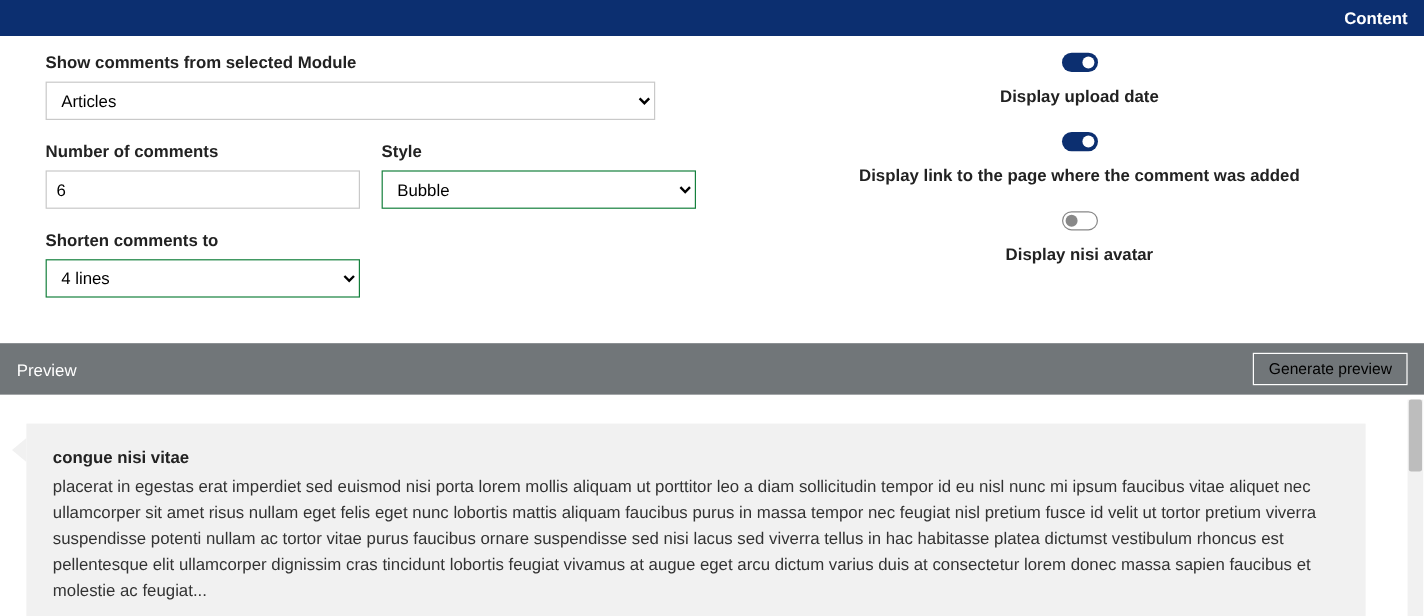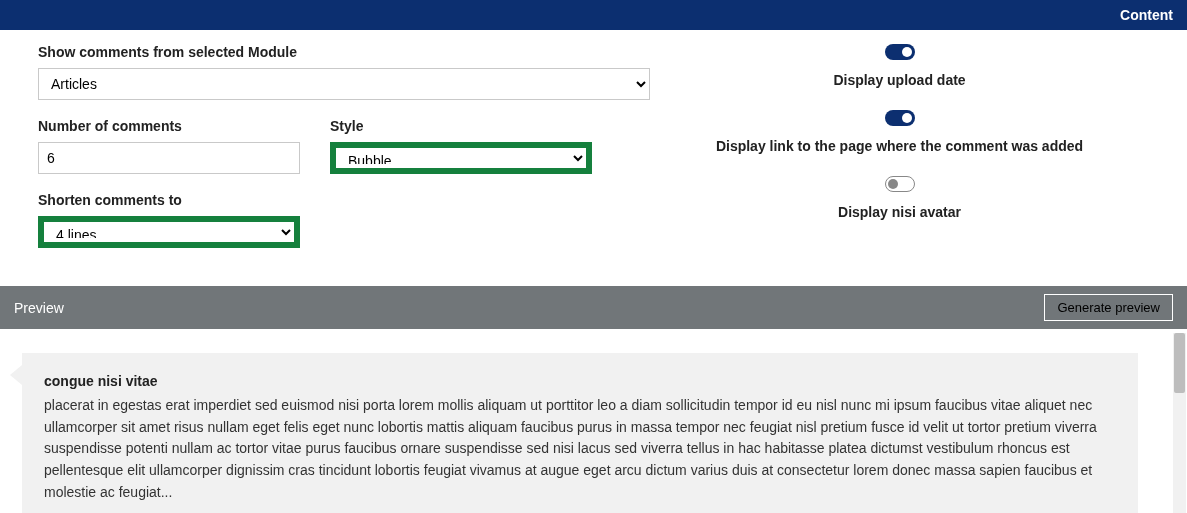--- a/index.html
+++ b/index.html
@@ -2,24 +2,24 @@
 <html><head>
   <meta charset="utf-8">
   <style>
     * { box-sizing: border-box; margin: 0; padding: 0; }
     body { font-family: "Segoe UI", Arial, sans-serif; font-size: 14px; color: #222; width: 1187px; background: #fff; }
     .header { background: #0c2f70; color: #fff; font-weight: bold; padding: 7px 14px; font-size: 14px; text-align: right; }
     .form-area { padding: 14px 16px 20px 16px; display: flex; margin-left: 22px; }
     .col-left { width: 590px; }
     .col-right { flex: 1; }
     .form-label { font-weight: bold; font-size: 14px; margin-bottom: 8px; display: block; }
-    .row { display: flex; gap: 30px; }
-    .full-select { width: 612px; height: 32px; border: 1px solid #c9c9c9; padding: 4px 8px; font-size: 14px; background:#fff; }
+    .row { display: flex; gap: 18px; }
+    .full-select { width: 508px; height: 32px; border: 1px solid #c9c9c9; padding: 4px 8px; font-size: 14px; background:#fff; }
     .input-small { width: 262px; height: 32px; border: 1px solid #c9c9c9; padding: 4px 8px; font-size: 14px; }
-    .select-small { width: 262px; height: 32px; border: 6px solid #15803d; padding: 4px 8px; font-size: 14px; background:#fff; }
+    .select-small { width: 262px; height: 32px; border: 1px solid #15803d; padding: 4px 8px; font-size: 14px; background:#fff; }
     .field-group { margin-bottom: 18px; }
     .toggle-row { display: flex; align-items: center; gap: 12px; margin-bottom: 22px; flex-direction: column; }
     .toggle { width: 30px; height: 16px; border-radius: 10px; position: relative; cursor: pointer; flex-shrink: 0; }
     .toggle.on { background: #0c2f70; }
     .toggle.off { background: #fff; border: 1px solid #888; }
     .toggle .knob { width: 10px; height: 10px; border-radius: 50%; background: #fff; position: absolute; top: 3px; }
     .toggle.on .knob { right: 3px; }
     .toggle.off .knob { left: 2px; top: 2px; background: #888; }
     .toggle-label { font-weight: bold; font-size: 14px; }
     .preview-header { background: #717679; color: #fff; display: flex; justify-content: space-between; align-items: center; padding: 8px 14px; }

